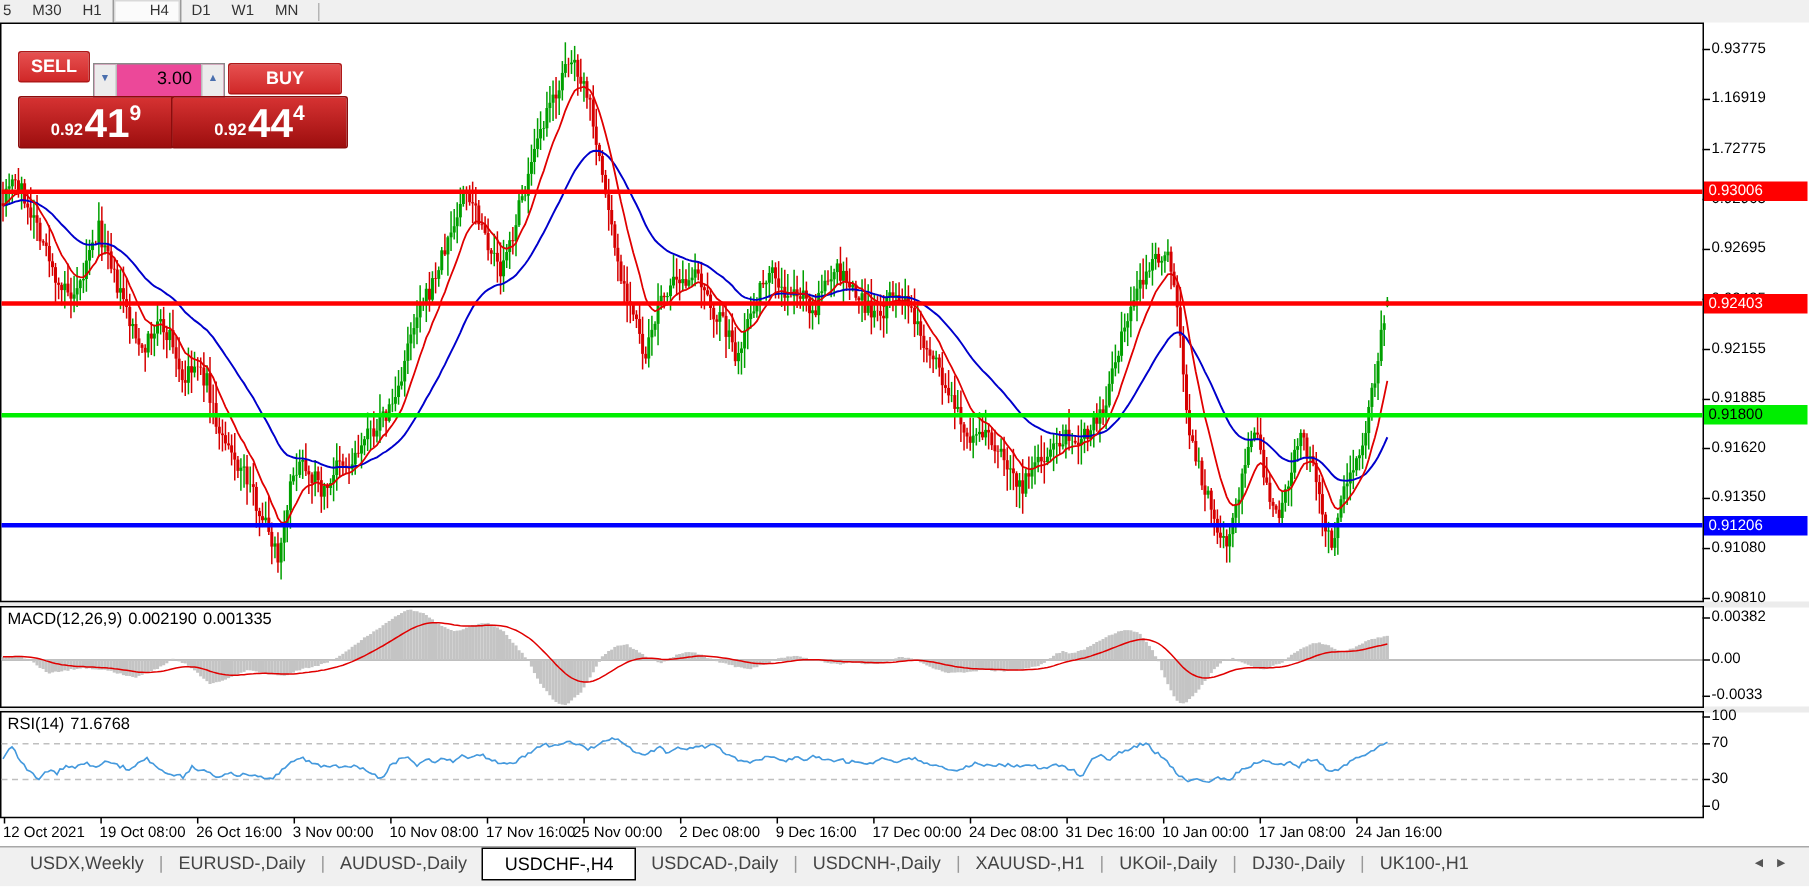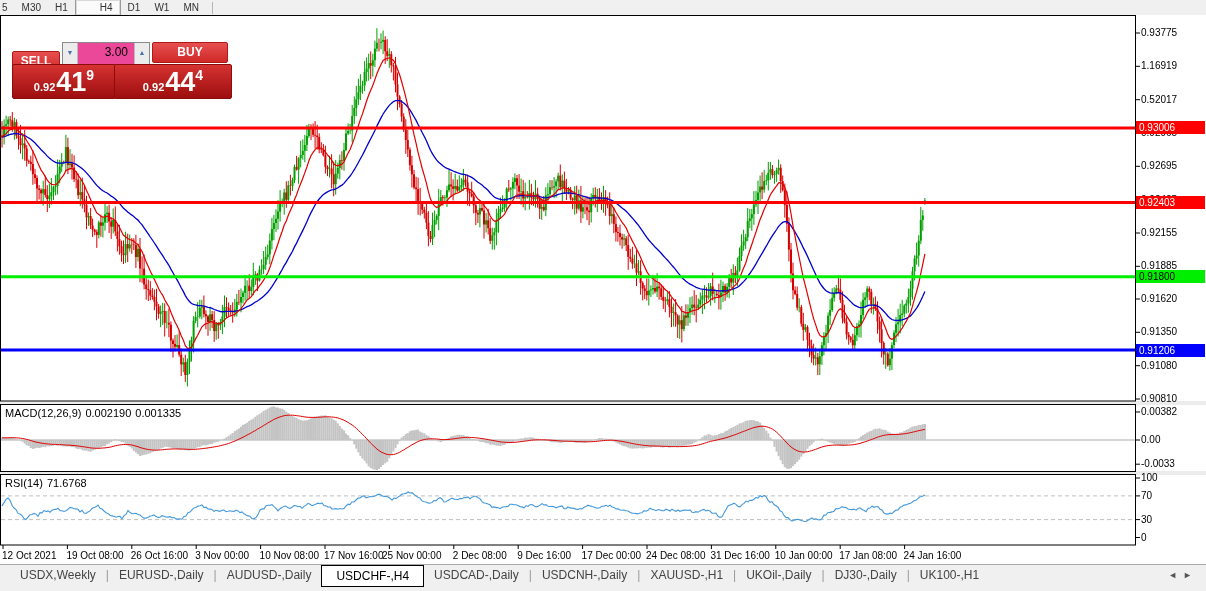--- a/index.html
+++ b/index.html
@@ -1465,21 +1465,21 @@
       <line x1="518.2" x2="518.2" y1="545" y2="549" stroke="#000"></line>
       <line x1="582.6" x2="582.6" y1="545" y2="549" stroke="#000"></line>
       <line x1="647" x2="647" y1="545" y2="549" stroke="#000"></line>
       <line x1="711.4000000000001" x2="711.4000000000001" y1="545" y2="549" stroke="#000"></line>
       <line x1="775.8000000000001" x2="775.8000000000001" y1="545" y2="549" stroke="#000"></line>
       <line x1="840.2" x2="840.2" y1="545" y2="549" stroke="#000"></line>
       <line x1="904.6000000000001" x2="904.6000000000001" y1="545" y2="549" stroke="#000"></line>
     </svg>
 
 
-  <div class="tp-btn" style="left:12px;top:51px;width:46px;height:19px;">SELL</div>
+  <div class="tp-btn" style="left:12px;top:34px;width:46px;height:19px;">SELL</div>
   <div id="vol" style="left:62px;top:42px;width:86px;height:21px;">
     <div class="sp-btn dn">▼</div>
     <div class="val">3.00</div>
     <div class="sp-btn up">▲</div>
   </div>
   <div class="tp-btn" style="left:152px;top:42px;width:74px;height:19px;">BUY</div>
 
   <div class="price-box" style="left:12px;top:64px;width:98px;height:31px;">
     <span class="sm">0.92</span>
     <span class="big">41</span>
@@ -1494,21 +1494,21 @@
   <div class="panel-title" style="left:5px;top:407px;">
     <span>MACD(12,26,9)</span><span>0.002190</span><span>0.001335</span>
   </div>
   <div class="panel-title" style="left:5px;top:477px;">
     <span>RSI(14)</span><span>71.6768</span>
   </div>
 
   <div id="labels">
       <div class="y-tick" style="top: 27px;">0.93775</div>
       <div class="y-tick" style="top: 60.3288px;">1.16919</div>
-      <div class="y-tick" style="top: 93.6576px;">0.52017</div>
+      <div class="y-tick" style="top: 93.6576px;">1.72775</div>
       <div class="y-tick" style="top: 126.986px;">0.92965</div>
       <div class="y-tick" style="top: 160.315px;">0.92695</div>
       <div class="y-tick" style="top: 193.644px;">0.92425</div>
       <div class="y-tick" style="top: 226.973px;">0.92155</div>
       <div class="y-tick" style="top: 260.302px;">0.91885</div>
       <div class="y-tick" style="top: 293.013px;">0.91620</div>
       <div class="y-tick" style="top: 326.342px;">0.91350</div>
       <div class="y-tick" style="top: 359.671px;">0.91080</div>
       <div class="y-tick" style="top: 393px;">0.90810</div>
       <div class="y-tick" style="top: 405.999px;">0.00382</div>

